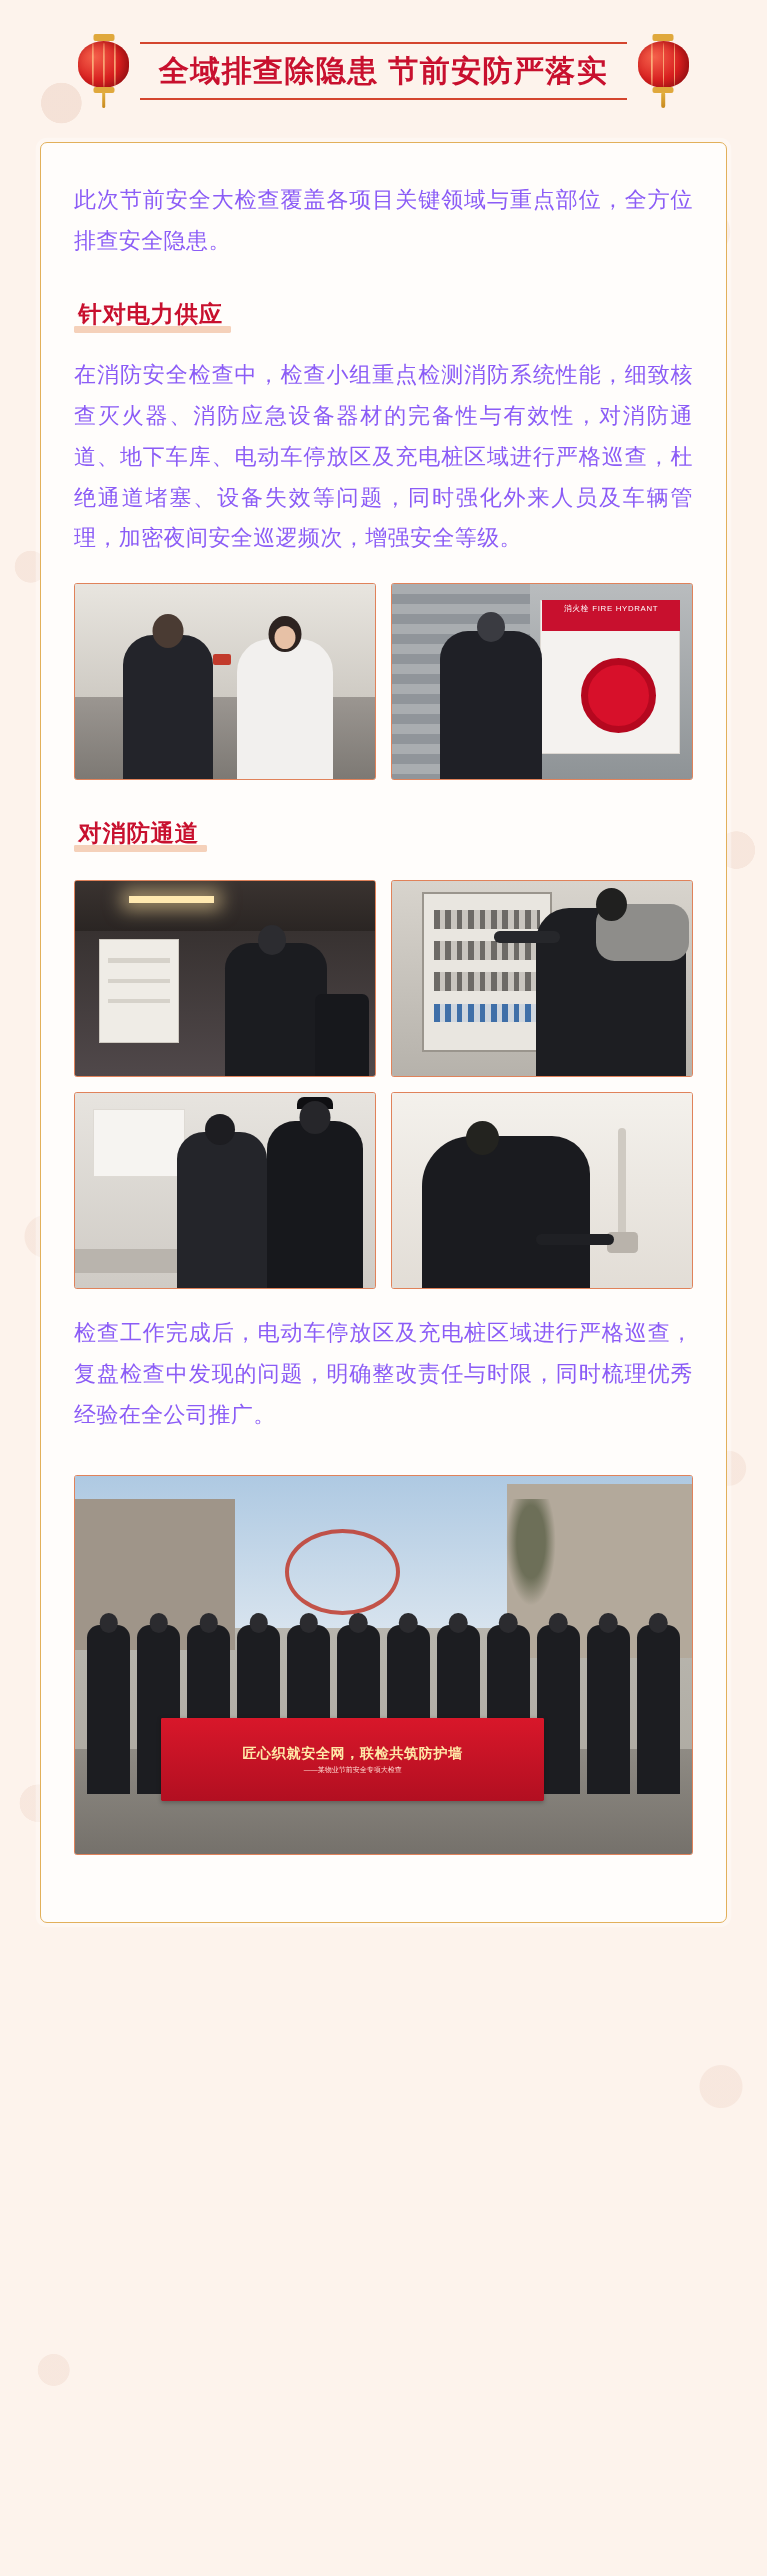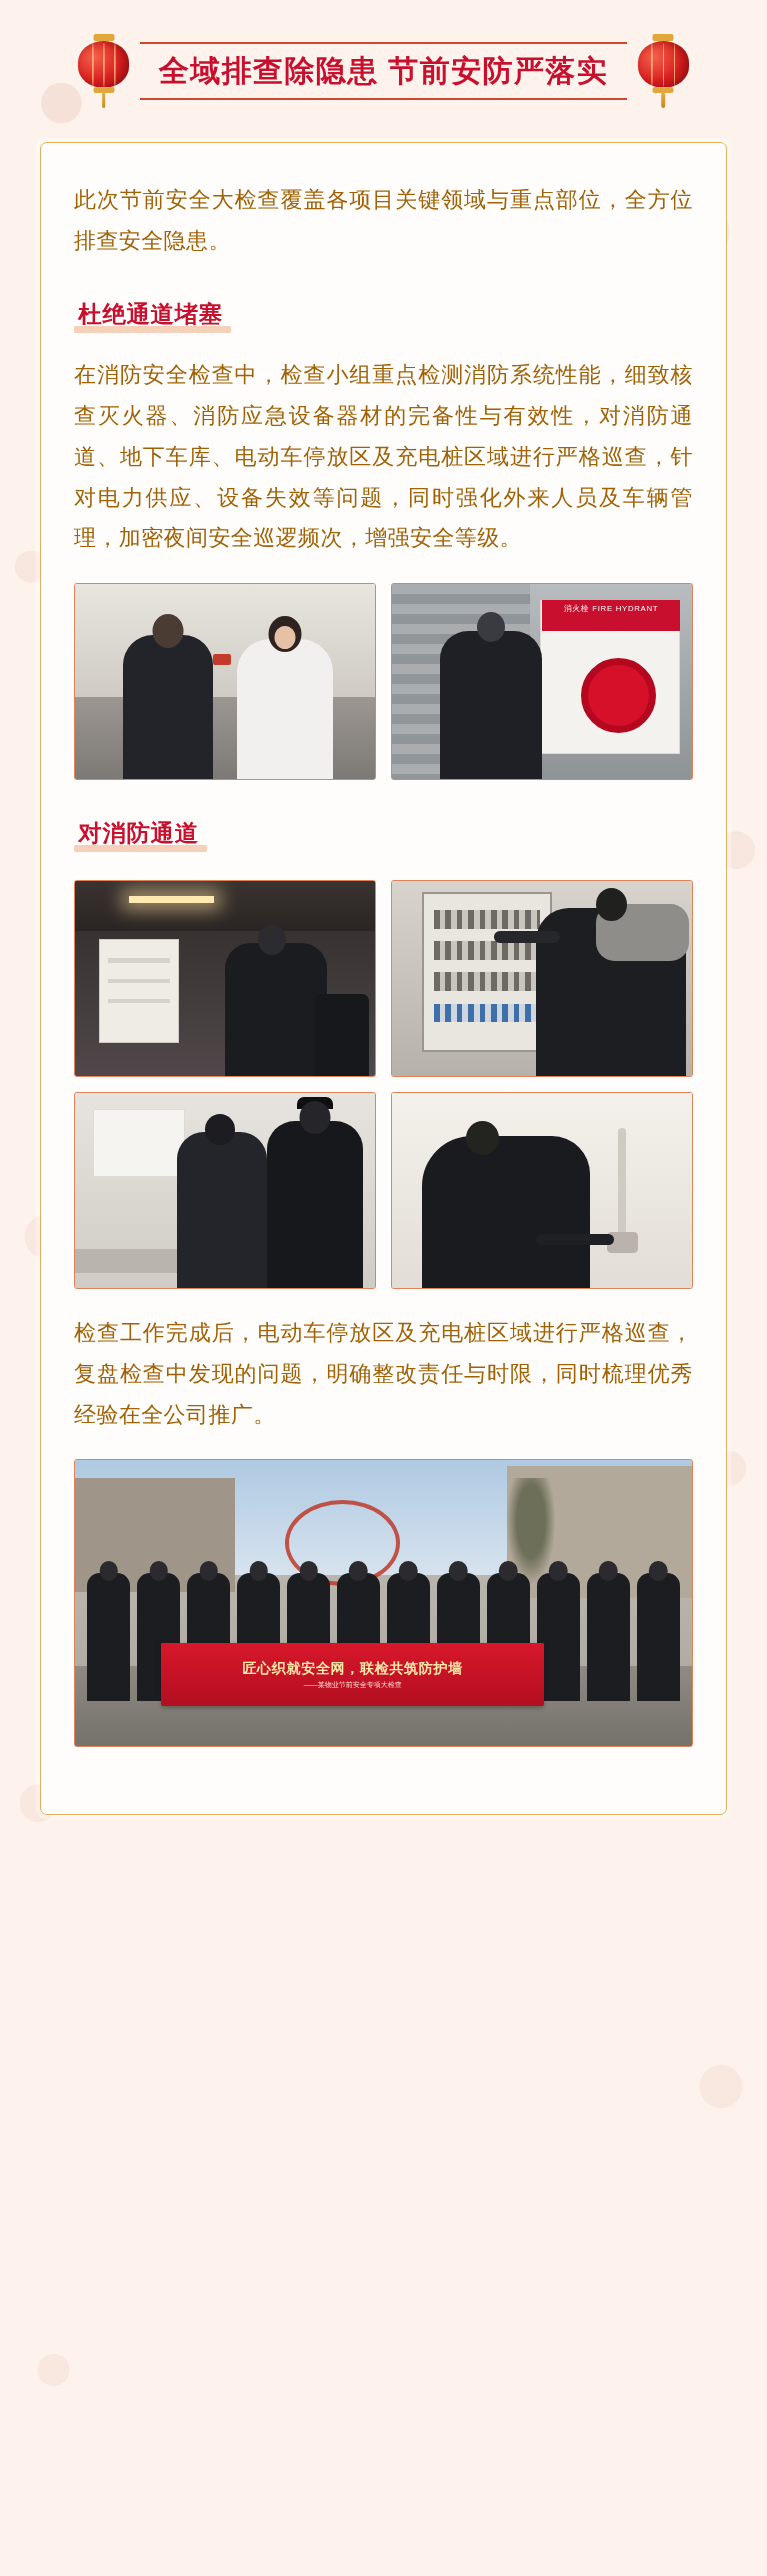--- a/index.html
+++ b/index.html
@@ -142,21 +142,21 @@
     border: 1.4px solid #e2b05a;
     border-radius: 7px;
     padding: 37px 33px 43px 33px;
     box-sizing: border-box;
     box-shadow: 0 0 0 4.3px rgba(255,255,255,0.35);
   }
 
   p.para {
     font-size: 22px;
     line-height: 1.85;
-    color: #a16207;
+    color: #8b5cf6;
     margin: 0 0 24px 0;
     text-align: justify;
     letter-spacing: 0.4px;
   }
   p.para:last-child { margin-bottom: 0; }
 
   
   .section-head {
     position: relative;
     display: inline-block;
@@ -195,21 +195,22 @@
     height: 197px;
     border: 1.4px solid #e0825a;
     border-radius: 2.8px;
     box-sizing: border-box;
     overflow: hidden;
     position: relative;
     background: #cfd4d8;
   }
   .photo.single {
     width: 100%;
-    height: 288px;
+    height: 380px;
+    margin-top: 16px;
   }
   .photo .scene {
     position: absolute;
     inset: 0;
   }
 
   
   .ph1 .scene {
     background: linear-gradient(#d9d6d1 0%, #c5c1bb 42%, #b7b2ab 100%);
   }
@@ -499,24 +500,24 @@
     </div>
   </div>
 
   <div class="card">
 
     <p class="para">此次节前安全大检查覆盖各项目关键领域与重点部位，全方位排查安全隐患。</p>
 
     
     <div class="section-head">
       <span class="underline"></span>
-      <span class="txt">杜绝通道堵塞</span>
+      <span class="txt">针对电力供应</span>
     </div>
 
-    <p class="para">在消防安全检查中，检查小组重点检测消防系统性能，细致核查灭火器、消防应急设备器材的完备性与有效性，对消防通道、地下车库、电动车停放区及充电桩区域进行严格巡查，针对电力供应、设备失效等问题，同时强化外来人员及车辆管理，加密夜间安全巡逻频次，增强安全等级。</p>
+    <p class="para">在消防安全检查中，检查小组重点检测消防系统性能，细致核查灭火器、消防应急设备器材的完备性与有效性，对消防通道、地下车库、电动车停放区及充电桩区域进行严格巡查，杜绝通道堵塞、设备失效等问题，同时强化外来人员及车辆管理，加密夜间安全巡逻频次，增强安全等级。</p>
 
     <div class="photo-grid">
       <div class="photo ph1">
         <div class="scene">
           <div class="wall"></div>
           <div class="floor"></div>
           <div class="p-left">
               <div class="head"></div>
             </div>
           <div class="p-right">

